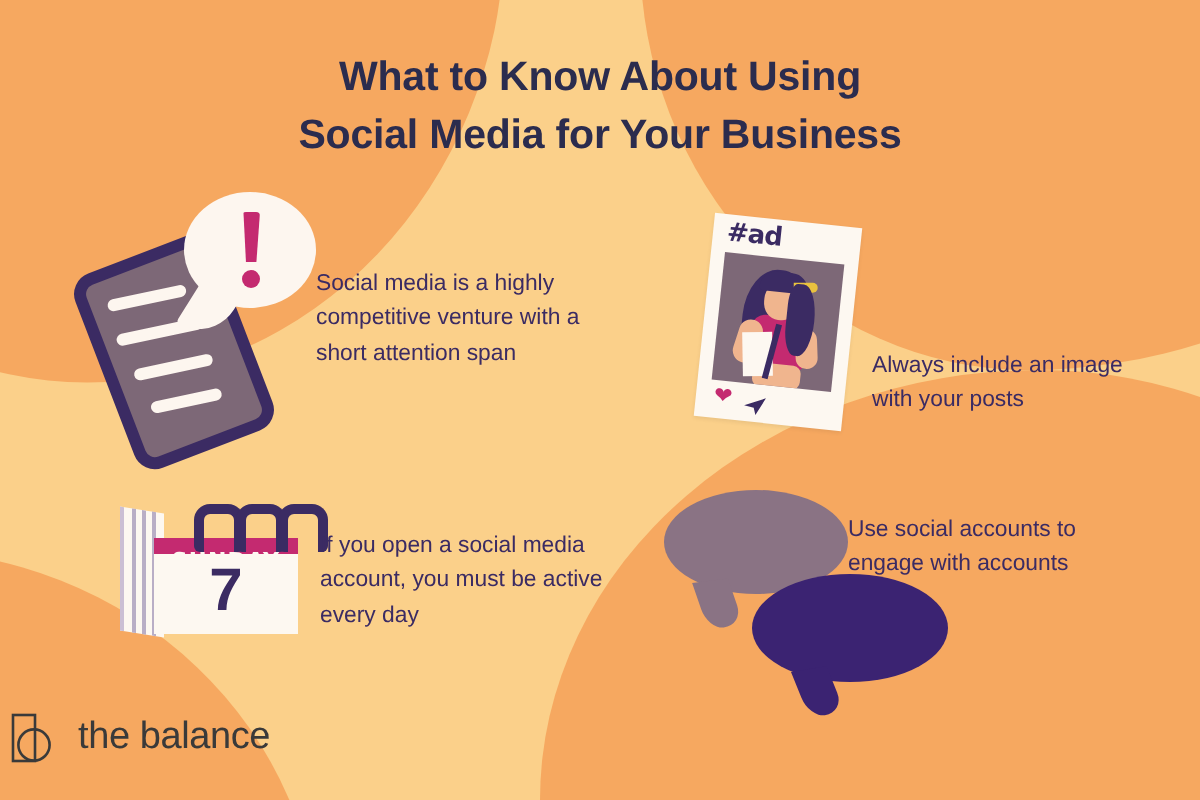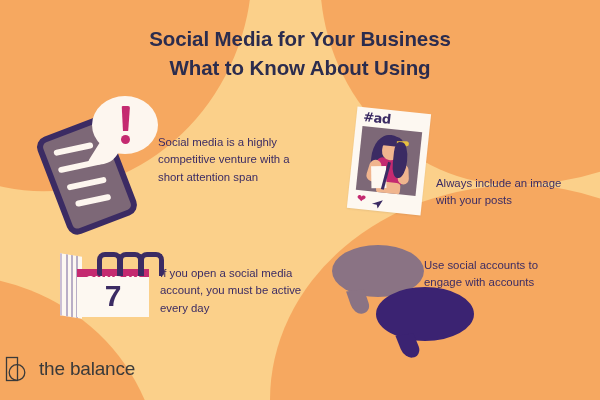--- a/index.html
+++ b/index.html
@@ -182,22 +182,22 @@
 <body>
 
 <div id="stage">
 
   <div class="blob" id="blob-tl"></div>
   <div class="blob" id="blob-tr"></div>
   <div class="blob" id="blob-br"></div>
   <div class="blob" id="blob-bl"></div>
 
   <div id="title">
+    <span class="l">What to Know About Using</span>
     <span class="l">Social Media for Your Business</span>
-    <span class="l">What to Know About Using</span>
   </div>
 
   <div id="item-phone">
     <div id="phone-body">
       <div class="ln ln1"></div>
       <div class="ln ln2"></div>
       <div class="ln ln3"></div>
       <div class="ln ln4"></div>
     </div>
     <div id="bubble-excl">

